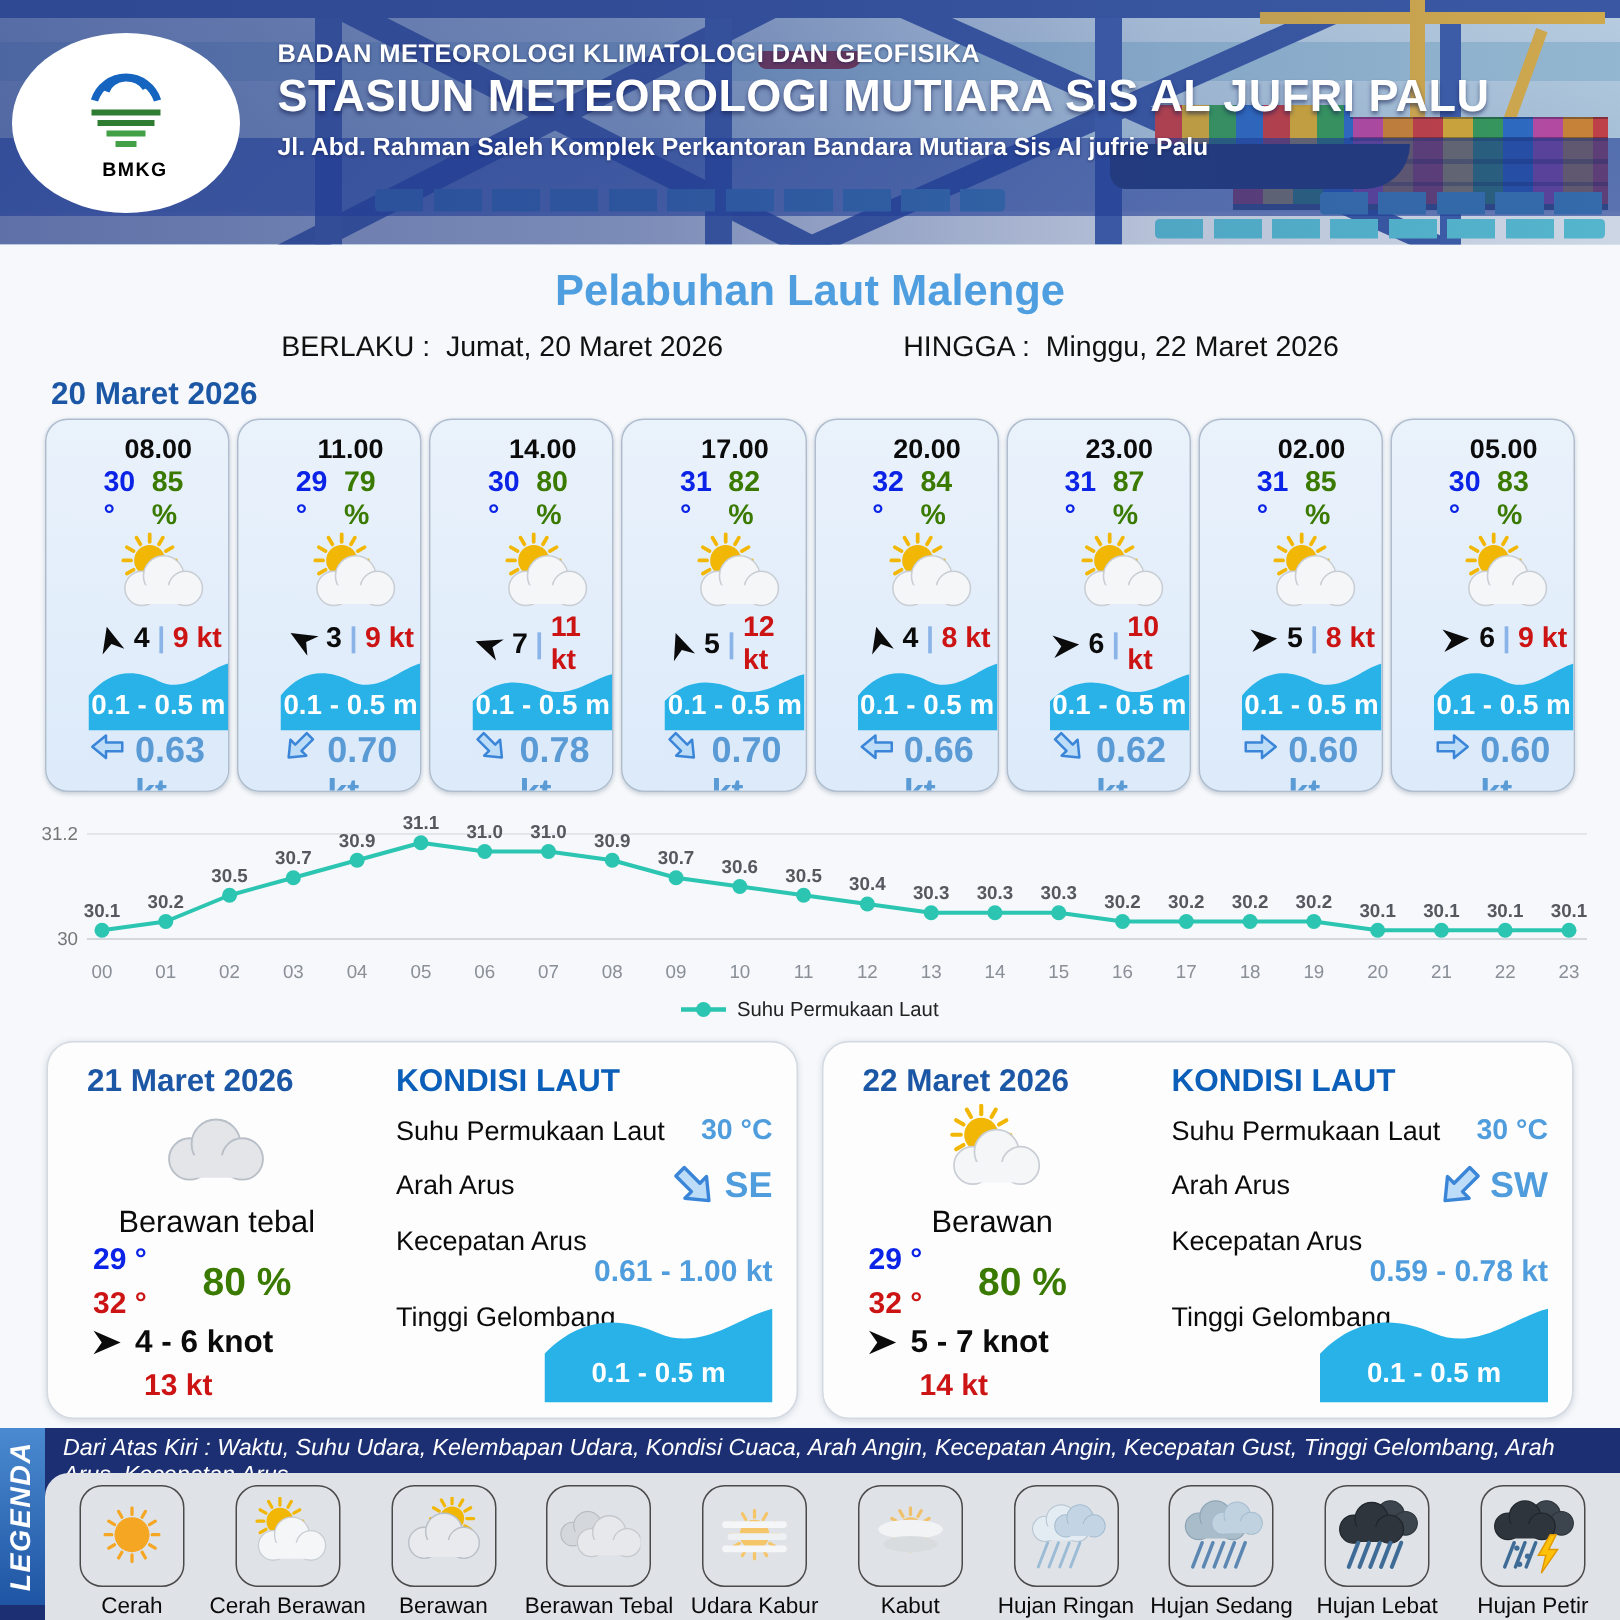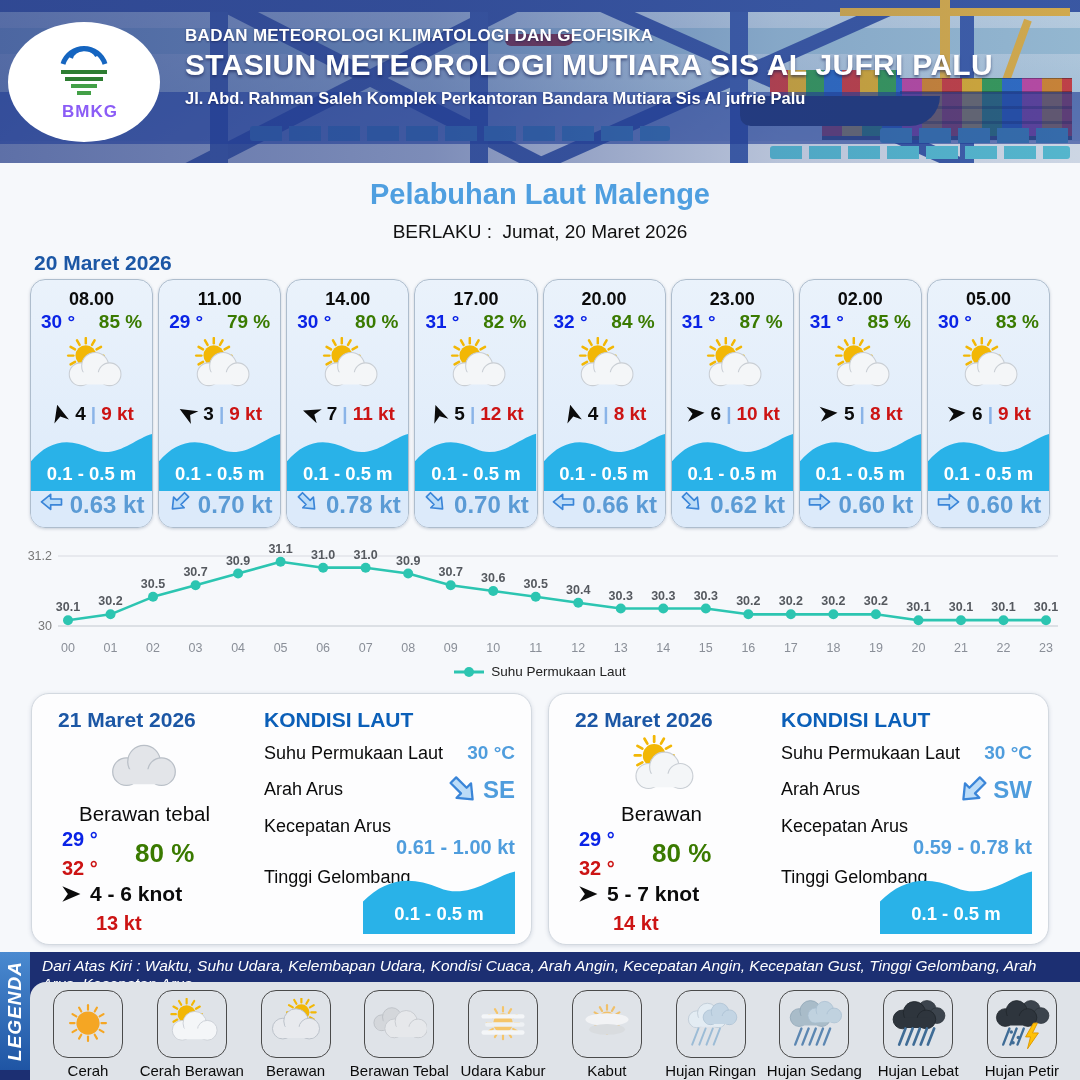--- a/index.html
+++ b/index.html
@@ -31,38 +31,38 @@
     background:repeating-linear-gradient(90deg,#cf4040 0 18px,#e2b330 18px 36px,#38a156 36px 54px,#2f6fc8 54px 72px);}
   .ship2{position:absolute;left:505px;top:34px;width:70px;height:12px;background:#8d2f3b;border-radius:0 0 10px 6px;}
   .seats{position:absolute;height:15px;border-radius:3px;
     background:repeating-linear-gradient(90deg,#59c3d4 0 32px,rgba(0,0,0,0) 32px 39px);}
   .st1{left:250px;top:126px;width:420px;} .st2{left:880px;top:128px;width:190px;}
   .st3{left:770px;top:146px;width:300px;height:13px;}
   .overlay{position:absolute;inset:0;background:linear-gradient(90deg,rgba(44,66,140,.72) 0%,rgba(44,66,140,.55) 40%,rgba(44,66,140,.22) 72%,rgba(44,66,140,.10) 100%);}
   .band{position:absolute;left:0;top:92px;width:100%;height:52px;background:rgba(34,62,148,.62);}
   .logo{position:absolute;left:8px;top:22px;width:152px;height:120px;background:#fff;border-radius:50%;
         display:flex;flex-direction:column;align-items:center;justify-content:center;z-index:5;}
-  .logo-text{font-weight:bold;font-size:17px;color:#8b5cf6;letter-spacing:1px;margin-top:2px;margin-left:12px;}
+  .logo-text{font-weight:bold;font-size:13px;color:#000000;letter-spacing:1px;margin-top:2px;margin-left:12px;}
   .h-texts{position:absolute;left:185px;top:26px;z-index:5;color:#fff;}
   .h-agency{font-size:17px;font-weight:bold;letter-spacing:.3px;text-shadow:0 1px 2px rgba(20,30,80,.6);}
   .h-station{font-size:30px;font-weight:800;letter-spacing:.3px;margin-top:2px;text-shadow:0 2px 3px rgba(20,30,80,.6);}
   .h-address{font-size:16.5px;font-weight:bold;margin-top:7px;text-shadow:0 1px 2px rgba(20,30,80,.6);}
   .h-contact{font-size:16px;font-weight:bold;margin-top:5px;letter-spacing:.2px;text-shadow:0 1px 2px rgba(20,30,80,.6);}
   
   .title-block{text-align:center;padding-top:12px;}
   .main-title{font-size:35px;font-weight:800;color:#1b67b8;letter-spacing:.5px;
     text-shadow:-2px 0 #fff,2px 0 #fff,0 -2px #fff,0 2px #fff,0 3px 2px rgba(0,0,0,.18);}
   .sub-title{font-size:29px;font-weight:bold;color:#4f9fe0;margin-top:3px;}
   .valid-row{display:flex;justify-content:center;gap:120px;margin-top:10px;font-size:19px;color:#111;}
   .valid-row b{font-weight:400;}
   
   .date-label{margin:8px 0 4px 34px;font-size:21px;font-weight:bold;color:#1c57a5;}
   .cards-row{display:flex;gap:5px;margin:0 30px;}
   .fcard{flex:1;background:linear-gradient(#eaf2fb,#dceafa);border:1px solid #aebdcd;border-radius:15px;
-    box-shadow:0 1px 3px rgba(60,80,110,.25);overflow:hidden;display:flex;flex-direction:column;height:247px;}
+    box-shadow:0 1px 3px rgba(60,80,110,.25);overflow:hidden;display:flex;flex-direction:column;height:247px;padding-left:28px;}
   .f-time{text-align:center;font-size:18px;font-weight:bold;color:#0b0b0b;margin-top:9px;}
   .f-th{display:flex;justify-content:space-between;padding:1px 10px 0 10px;font-size:19px;font-weight:bold;}
   .f-temp{color:#0a23e6;} .f-hum{color:#3a7a00;}
   .f-icon{height:76px;display:flex;align-items:center;justify-content:center;}
   .f-wind{display:flex;align-items:center;justify-content:center;gap:5px;font-size:19px;font-weight:bold;height:30px;}
   .f-ws{color:#0b0b0b;} .f-sep{color:#8ab4e8;} .f-gust{color:#cc1414;}
   .f-wave{position:relative;height:72px;margin-top:auto;}
   .f-wave svg{position:absolute;inset:0;width:100%;height:100%;}
   .f-wave span{position:absolute;left:0;right:0;bottom:6px;text-align:center;color:#fff;font-weight:bold;font-size:18.5px;}
   .f-cur{height:40px;display:flex;align-items:flex-start;justify-content:center;gap:6px;
@@ -149,20 +149,21 @@
     <div class="h-agency">BADAN METEOROLOGI KLIMATOLOGI DAN GEOFISIKA</div>
     <div class="h-station">STASIUN METEOROLOGI MUTIARA SIS AL JUFRI PALU</div>
     <div class="h-address">Jl. Abd. Rahman Saleh Komplek Perkantoran Bandara Mutiara Sis Al jufrie Palu</div>
   </div>
 </div>
 
 <div class="title-block">
   <div class="sub-title">Pelabuhan Laut Malenge</div>
   <div class="valid-row">
     <div><b>BERLAKU :</b>&nbsp; <span>Jumat, 20 Maret 2026</span></div>
+    <div><b>HINGGA :</b>&nbsp; <span>Minggu, 22 Maret 2026</span></div>
   </div>
 </div>
 
 <div class="date-label">20 Maret 2026</div>
 <div class="cards-row" id="cards-row">
     <div class="fcard">
     <div class="f-time">08.00</div>
     <div class="f-th">
       <span class="f-temp">30 °</span>
       <span class="f-hum">85 %</span>

